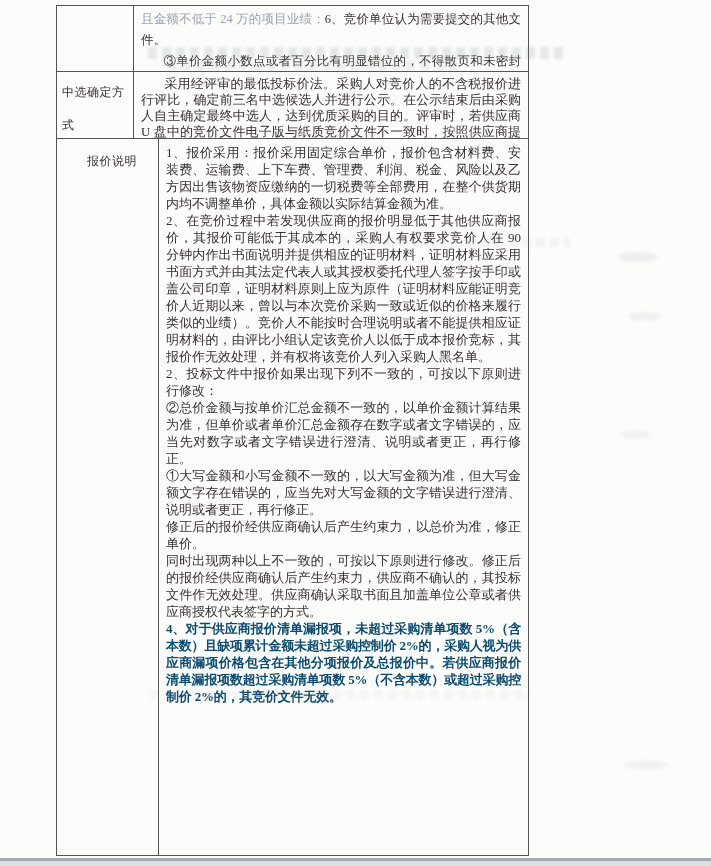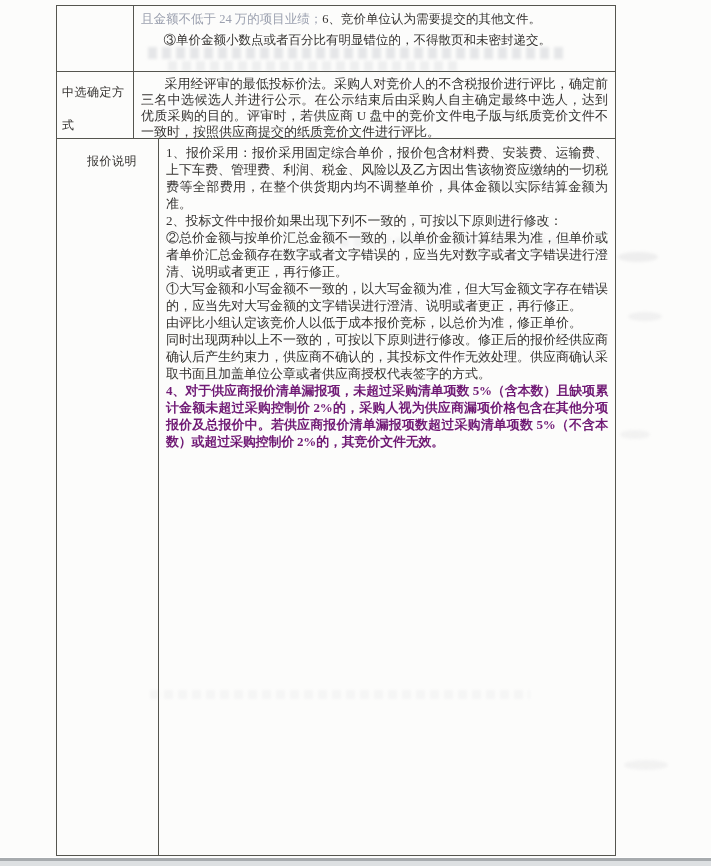--- a/index.html
+++ b/index.html
@@ -6,21 +6,21 @@
   .page{
     position:relative;
     width:711px;height:866px;
     background:#fcfcfb;
     overflow:hidden;
     font-family:"Liberation Serif","DejaVu Serif",serif;
     color:#343230;
   }
   .doc-table{
     position:absolute;left:56px;top:5px;
-    width:560px;height:851px;
+    width:473px;height:851px;
     border:1px solid #55554f;
     box-sizing:border-box;
     display:flex;flex-direction:column;
     background:transparent;
   }
   .row{display:flex;box-sizing:border-box;border-bottom:1px solid #55554f;}
   .row-carryover{height:66px;}
   .row-method{height:67px;}
   .row-quote{flex:1;border-bottom:none;margin-left:25px;}
   .label-cell{
@@ -40,21 +40,21 @@
     padding:2px 7px 0 7px;
     overflow:hidden;
     text-align:justify;
   }
   .content-cell p{margin:0;}
   .row-carryover .content-cell{font-size:12.5px;line-height:21px;padding-top:3px;}
   .row-method .content-cell{font-size:13px;line-height:16px;padding-top:4px;}
   .row-quote .content-cell{font-size:13px;line-height:17px;padding-top:5px;}
   .indent-2em{text-indent:1.8em;}
   .faded{color:#9ba0af;}
-  .bold-par{font-weight:700;color:#701a75;letter-spacing:-.2px;}
+  .bold-par{font-weight:700;color:#0c4a6e;letter-spacing:-.2px;}
   
   .page-edge{
     position:absolute;left:0;right:0;top:857px;height:9px;
     background:linear-gradient(#ffffff 0 1px,#a7abae 1px 4px,#dde0e2 4px 9px);
   }
   
   .bleed{position:absolute;pointer-events:none;filter:blur(1.4px);}
   .bleed-line{background:repeating-linear-gradient(90deg,rgba(135,140,152,.38) 0 9px,transparent 9px 14px);}
   .bleed-1{left:148px;top:47px;width:420px;height:12px;opacity:.5;}
   .bleed-2{left:168px;top:61px;width:290px;height:10px;opacity:.32;}
@@ -86,24 +86,25 @@
 式</div>
       <div class="content-cell">
         <p class="indent-2em">采用经评审的最低投标价法。采购人对竞价人的不含税报价进行评比，确定前三名中选候选人并进行公示。在公示结束后由采购人自主确定最终中选人，达到优质采购的目的。评审时，若供应商 U 盘中的竞价文件电子版与纸质竞价文件不一致时，按照供应商提交的纸质竞价文件进行评比。</p>
       </div>
     </div>
 
     <div class="row row-quote">
       <div class="label-cell">报价说明</div>
       <div class="content-cell">
         <p>1、报价采用：报价采用固定综合单价，报价包含材料费、安装费、运输费、上下车费、管理费、利润、税金、风险以及乙方因出售该物资应缴纳的一切税费等全部费用，在整个供货期内均不调整单价，具体金额以实际结算金额为准。</p>
+        <p>2、在竞价过程中若发现供应商的报价明显低于其他供应商报价，其报价可能低于其成本的，采购人有权要求竞价人在 90 分钟内作出书面说明并提供相应的证明材料，证明材料应采用书面方式并由其法定代表人或其授权委托代理人签字按手印或盖公司印章，证明材料原则上应为原件（证明材料应能证明竞价人近期以来，曾以与本次竞价采购一致或近似的价格来履行类似的业绩）。竞价人不能按时合理说明或者不能提供相应证明材料的，由评比小组认定该竞价人以低于成本报价竞标，其报价作无效处理，并有权将该竞价人列入采购人黑名单。</p>
         <p>2、投标文件中报价如果出现下列不一致的，可按以下原则进行修改：</p>
         <p>②总价金额与按单价汇总金额不一致的，以单价金额计算结果为准，但单价或者单价汇总金额存在数字或者文字错误的，应当先对数字或者文字错误进行澄清、说明或者更正，再行修正。</p>
         <p>①大写金额和小写金额不一致的，以大写金额为准，但大写金额文字存在错误的，应当先对大写金额的文字错误进行澄清、说明或者更正，再行修正。</p>
-        <p>由评比小组认定该竞价人以低于成本报价竞标，以总价为准，修正单价。</p>
+        <p>修正后的报价经供应商确认后产生约束力，以总价为准，修正单价。</p>
         <p>同时出现两种以上不一致的，可按以下原则进行修改。修正后的报价经供应商确认后产生约束力，供应商不确认的，其投标文件作无效处理。供应商确认采取书面且加盖单位公章或者供应商授权代表签字的方式。</p>
         <p class="bold-par">4、对于供应商报价清单漏报项，未超过采购清单项数 5%（含本数）且缺项累计金额未超过采购控制价 2%的，采购人视为供应商漏项价格包含在其他分项报价及总报价中。若供应商报价清单漏报项数超过采购清单项数 5%（不含本数）或超过采购控制价 2%的，其竞价文件无效。</p>
       </div>
     </div>
 
   </div>
 
   <div class="bleed bleed-line bleed-1"></div>
   <div class="bleed bleed-line bleed-2"></div>
   <div class="bleed bleed-line bleed-3"></div>

